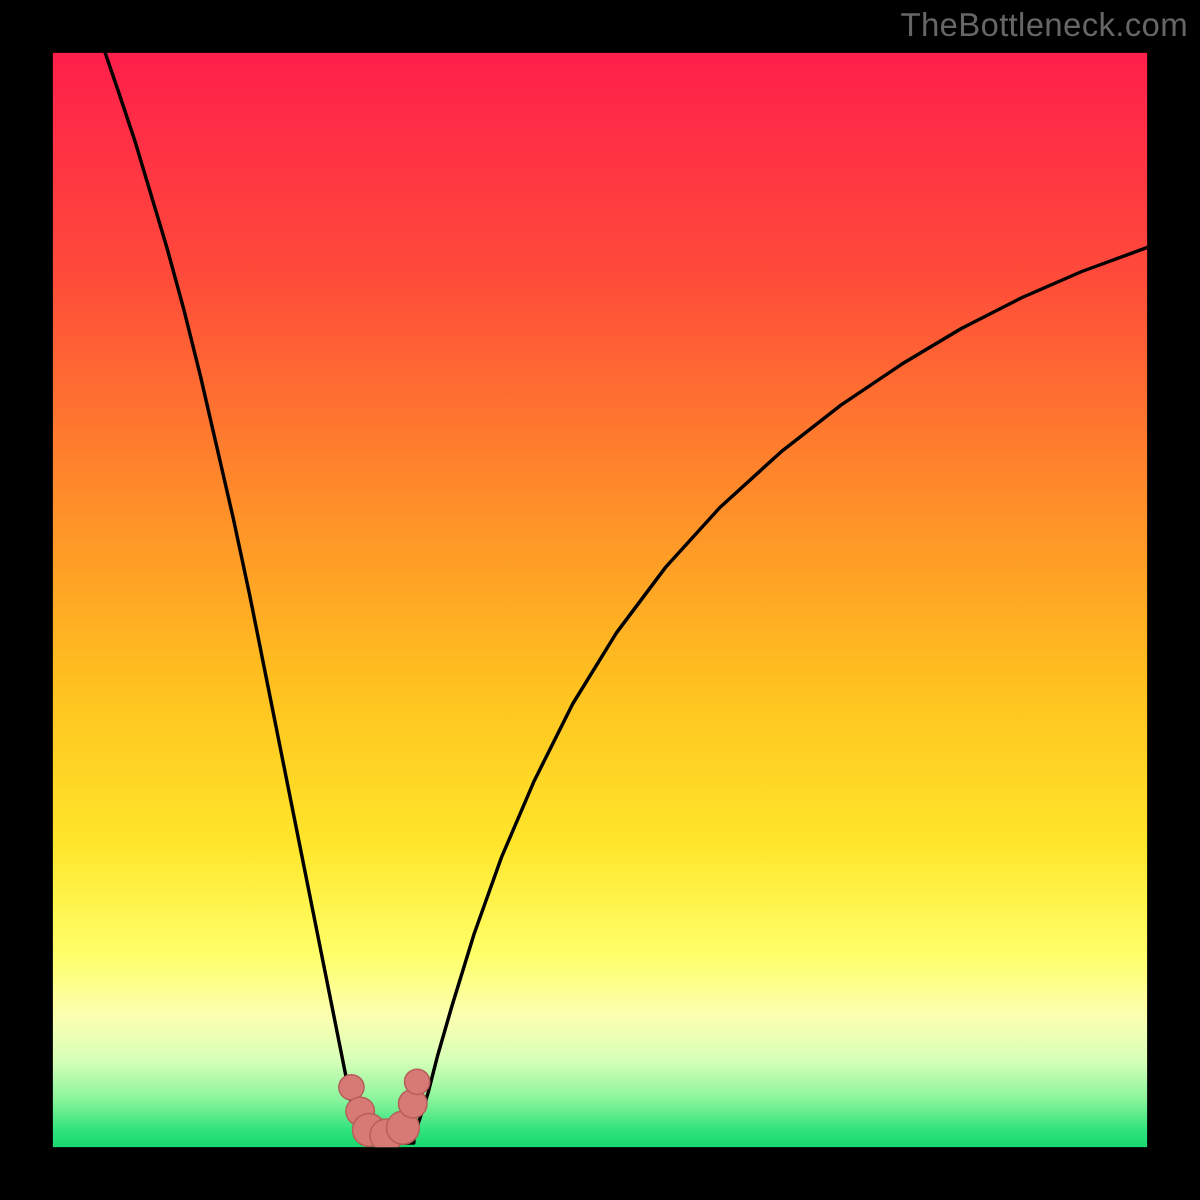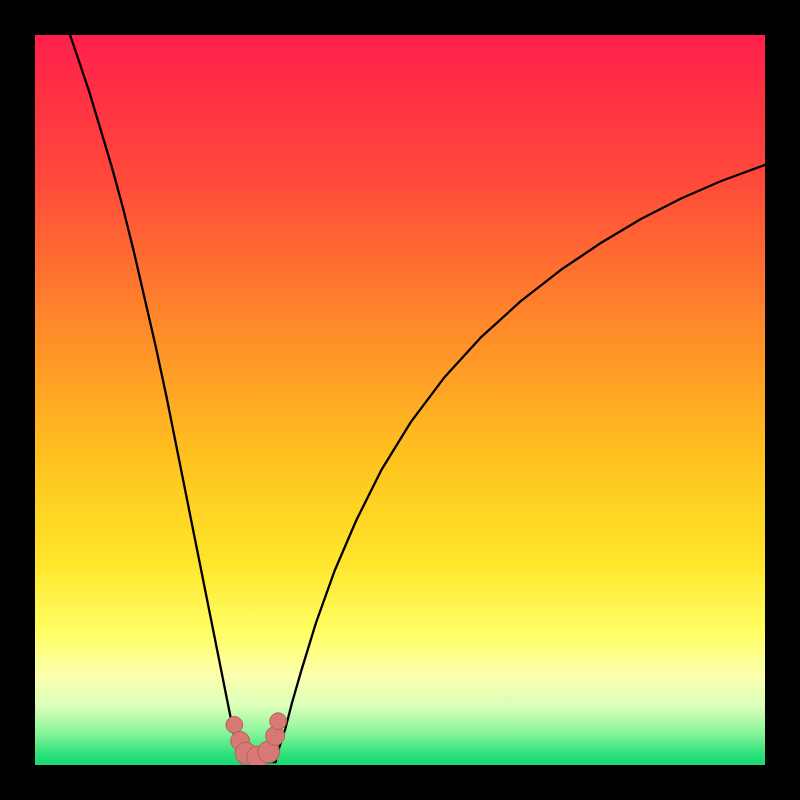--- a/index.html
+++ b/index.html
@@ -39,20 +39,21 @@
   .plot svg {
     display: block;
     width: 730px;
     height: 730px;
   }
 </style>
 </head>
 <body>
 
 <div class="frame">
+  <div class="watermark">TheBottleneck.com</div>
   <div class="plot">
     <svg id="chart-svg" viewBox="0 0 730 730" preserveAspectRatio="none">
       <defs>
         <linearGradient id="heat" x1="0" y1="0" x2="0" y2="1">
             <stop offset="0.00%" stop-color="#FF1F4B"></stop>
             <stop offset="20.00%" stop-color="#FF4A3A"></stop>
             <stop offset="40.00%" stop-color="#FF8A2A"></stop>
             <stop offset="58.00%" stop-color="#FFC21F"></stop>
             <stop offset="72.00%" stop-color="#FFE52A"></stop>
             <stop offset="82.00%" stop-color="#FFFF66"></stop>

